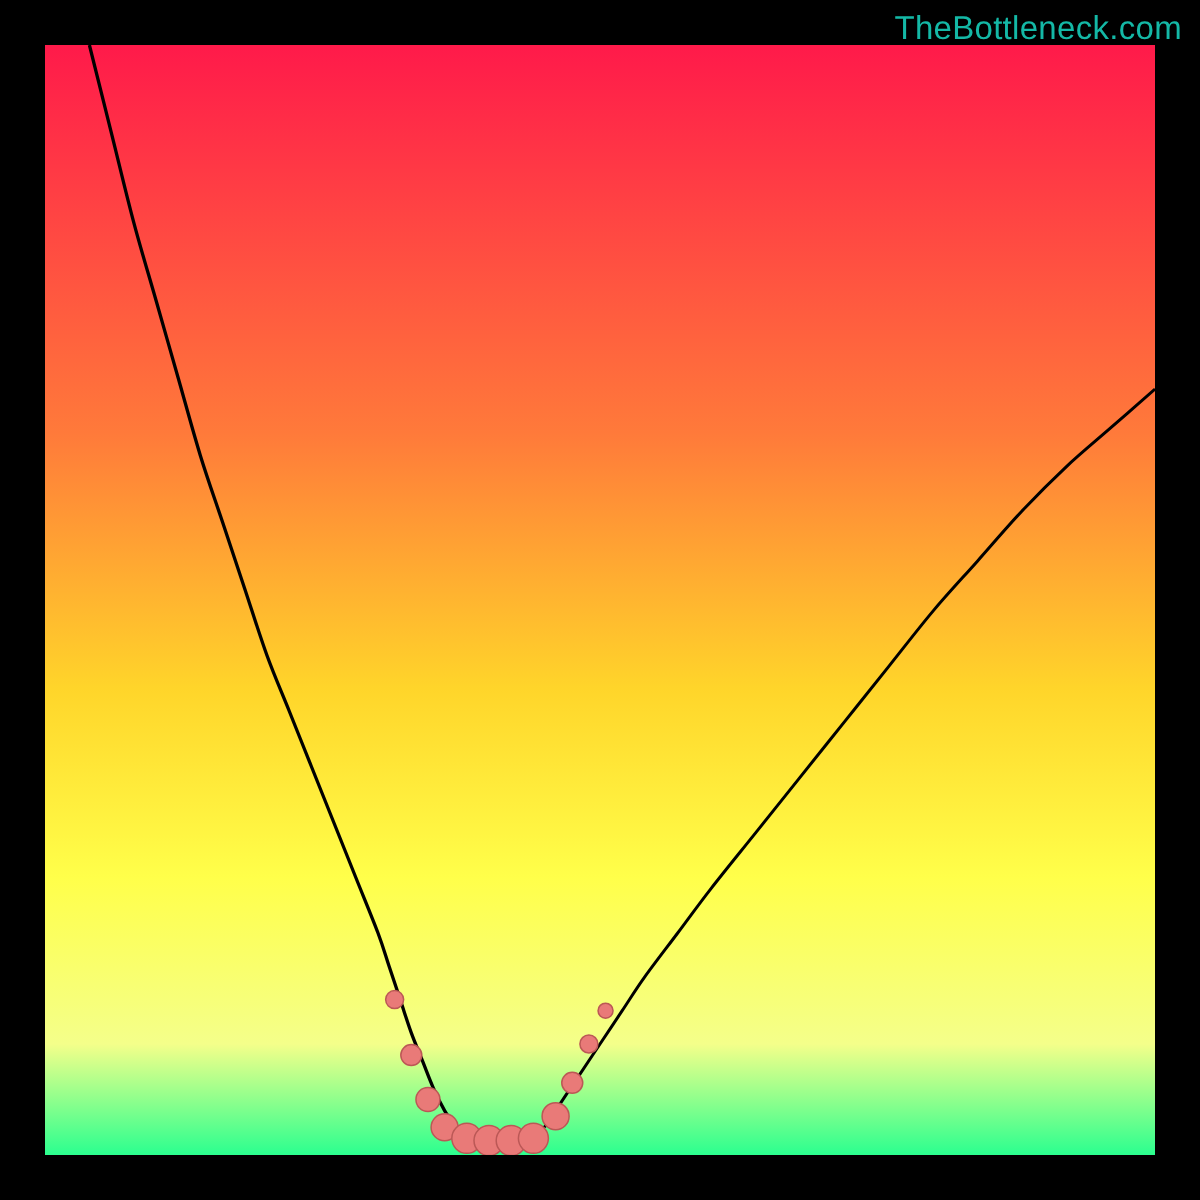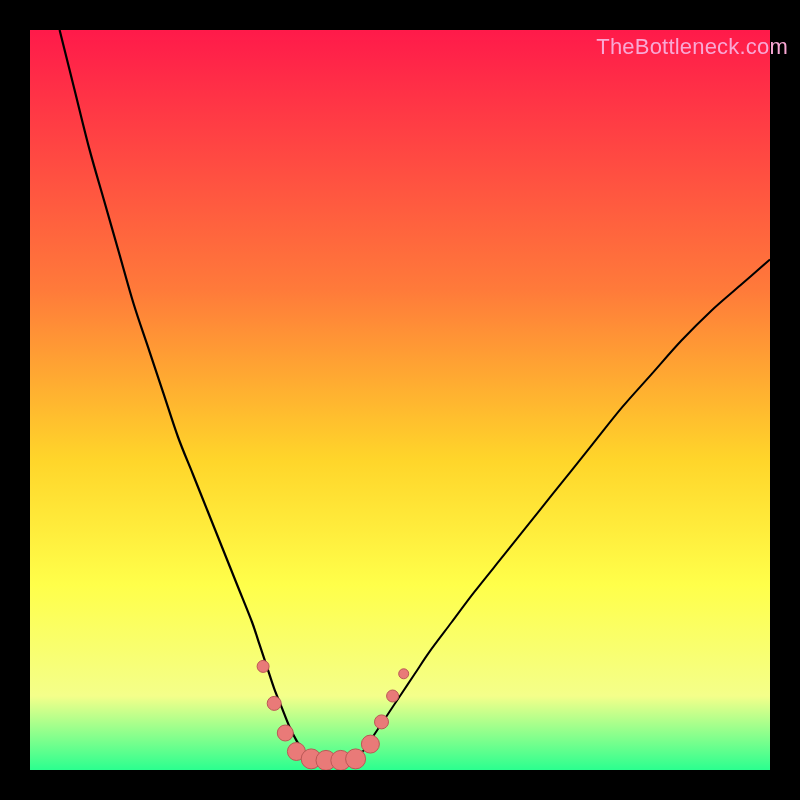--- a/index.html
+++ b/index.html
@@ -1,19 +1,19 @@
 <!DOCTYPE html>
 <html><head>
 <meta charset="utf-8">
 <style>
   * { margin: 0; padding: 0; box-sizing: border-box; }
   body { width: 800px; height: 800px; overflow: hidden; background: #000; position: relative; font-family: Arial, sans-serif; }
   .frame { position: absolute; top: 0; left: 0; width: 800px; height: 800px; background: #000; }
   .plot-area { position: absolute; top: 30px; left: 30px; width: 740px; height: 740px; }
-  .watermark { position: absolute; top: 6px; right: 12px; color: #f9a8d4; font-size: 22px; font-weight: 500; letter-spacing: 0.2px; margin-top: 28px; }
+  .watermark { position: absolute; top: 6px; right: 12px; color: #14b8a6; font-size: 22px; font-weight: 500; letter-spacing: 0.2px; }
   svg { display: block; }
 </style>
 </head>
 <body>
 
 <div class="frame">
   <div class="plot-area">
     <svg id="chart-svg" width="740" height="740" viewBox="0 0 740 740">
       <defs>
         <linearGradient id="bg-grad" x1="0" y1="0" x2="0" y2="1">

